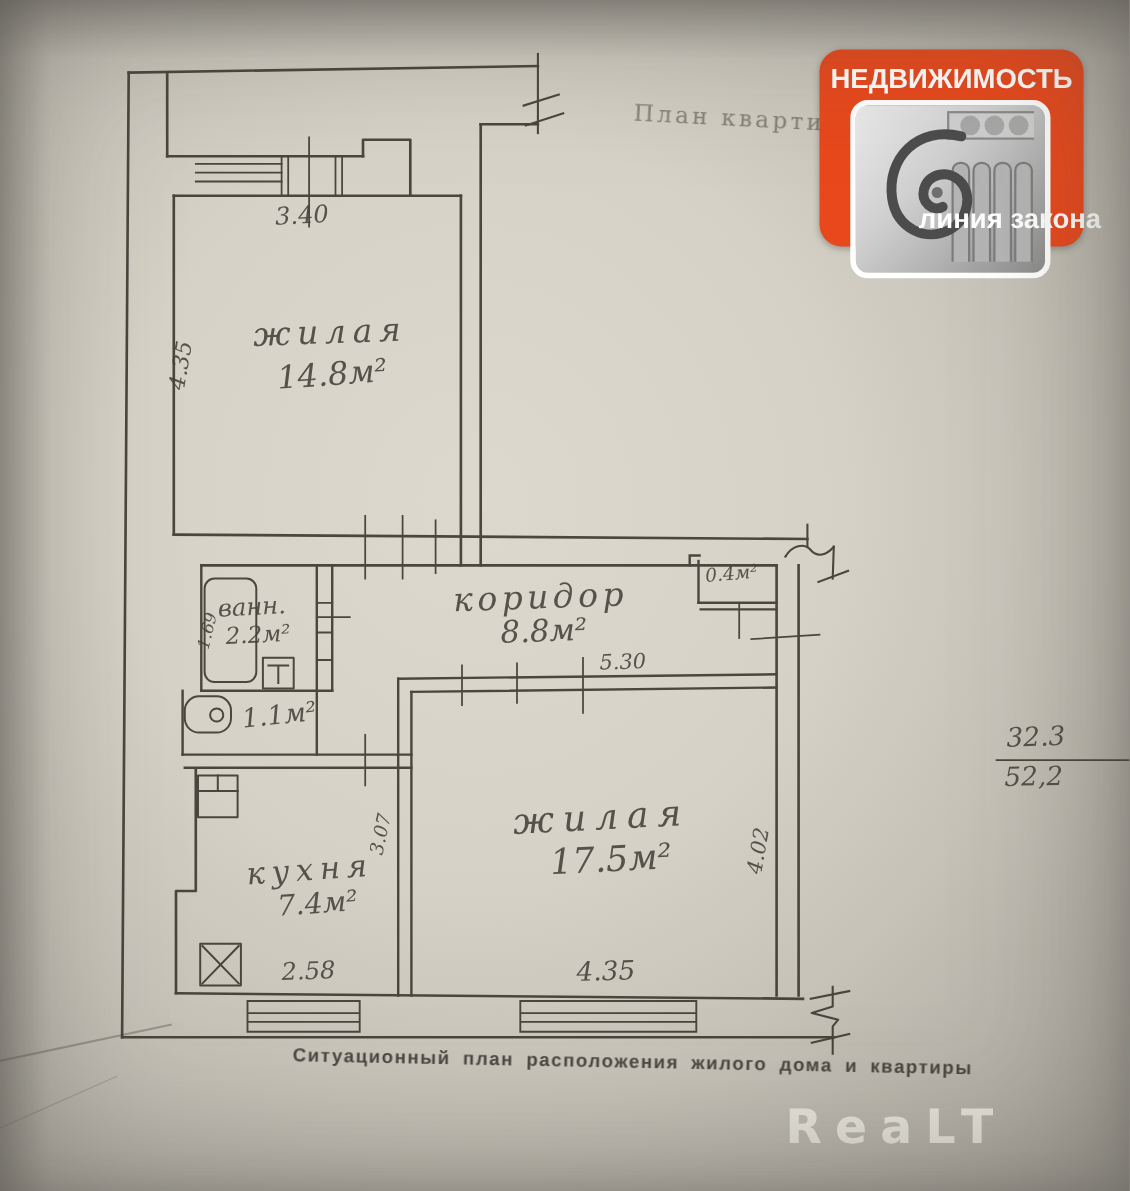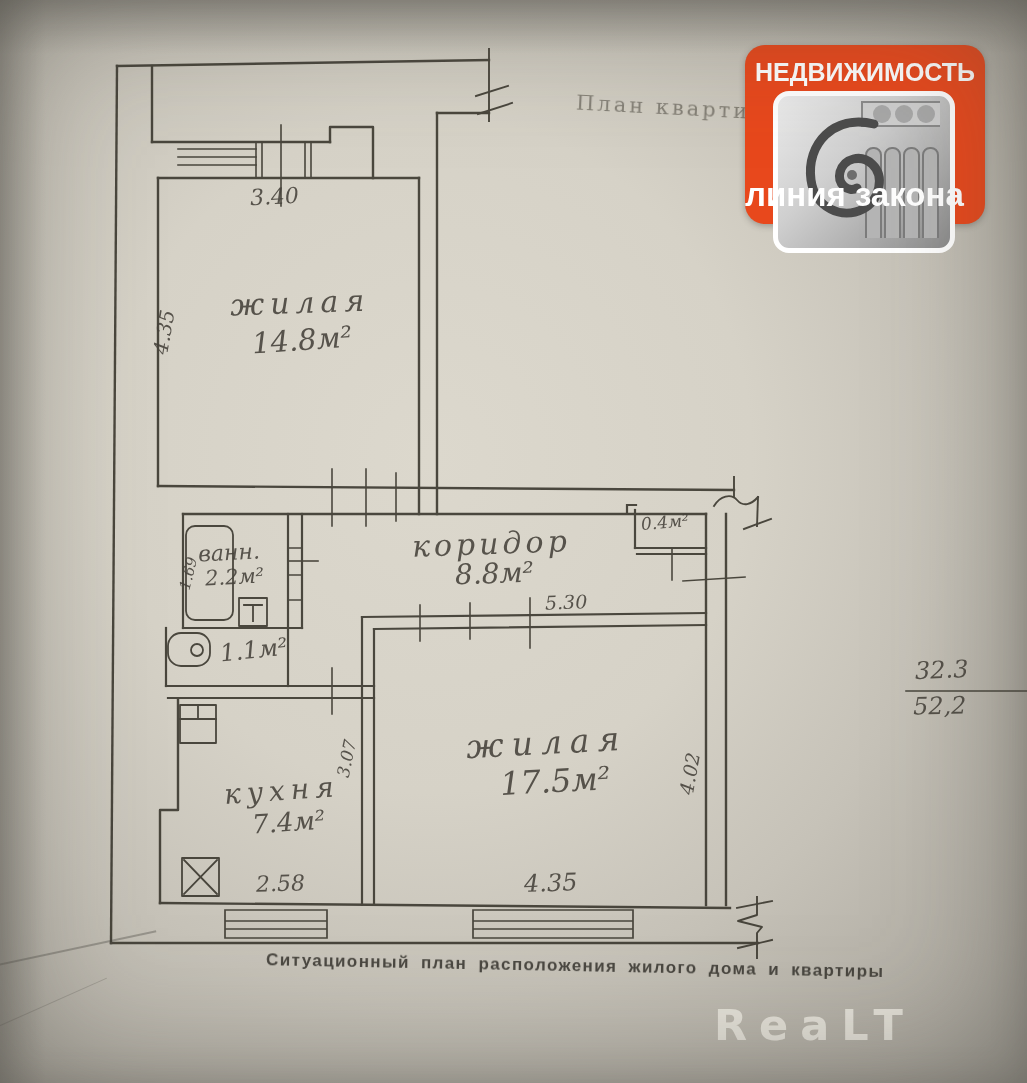--- a/index.html
+++ b/index.html
@@ -40,22 +40,22 @@
 
   .badge{
     position:absolute;left:745px;top:45px;width:240px;height:179px;
     border-radius:20px;background:#e8481c;box-shadow:0 2px 6px rgba(60,55,50,.35);
   }
   .badge-title{
     position:absolute;left:0;top:13px;width:100%;text-align:center;
     font-family:"Liberation Sans", sans-serif;font-weight:bold;font-size:25px;color:#fff;
   }
   .badge-subtitle{
-    position:absolute;left:0;bottom:10px;width:100%;text-align:left;
-    font-family:"Liberation Sans", sans-serif;font-weight:bold;font-size:33px;color:#fff;
+    position:absolute;left:16px;bottom:10px;width:100%;text-align:right;
+    font-family:"Liberation Sans", sans-serif;font-weight:bold;font-size:25px;color:#fff;
   }
   .badge-art{
     position:absolute;left:28px;top:46px;width:172px;height:152px;
     border:5px solid #fff;border-radius:16px;overflow:hidden;
     background:linear-gradient(135deg,#ececec 0%,#cfcfcf 40%,#a9a9a9 75%,#8b8b8b 100%);
   }
 </style>
 </head>
 <body>
 

